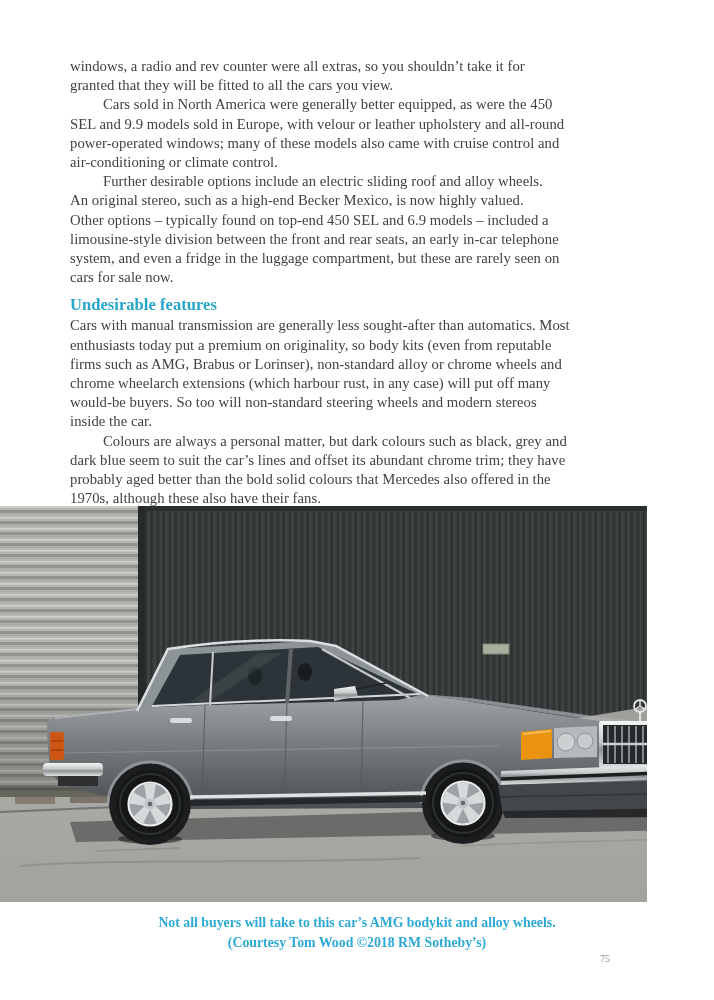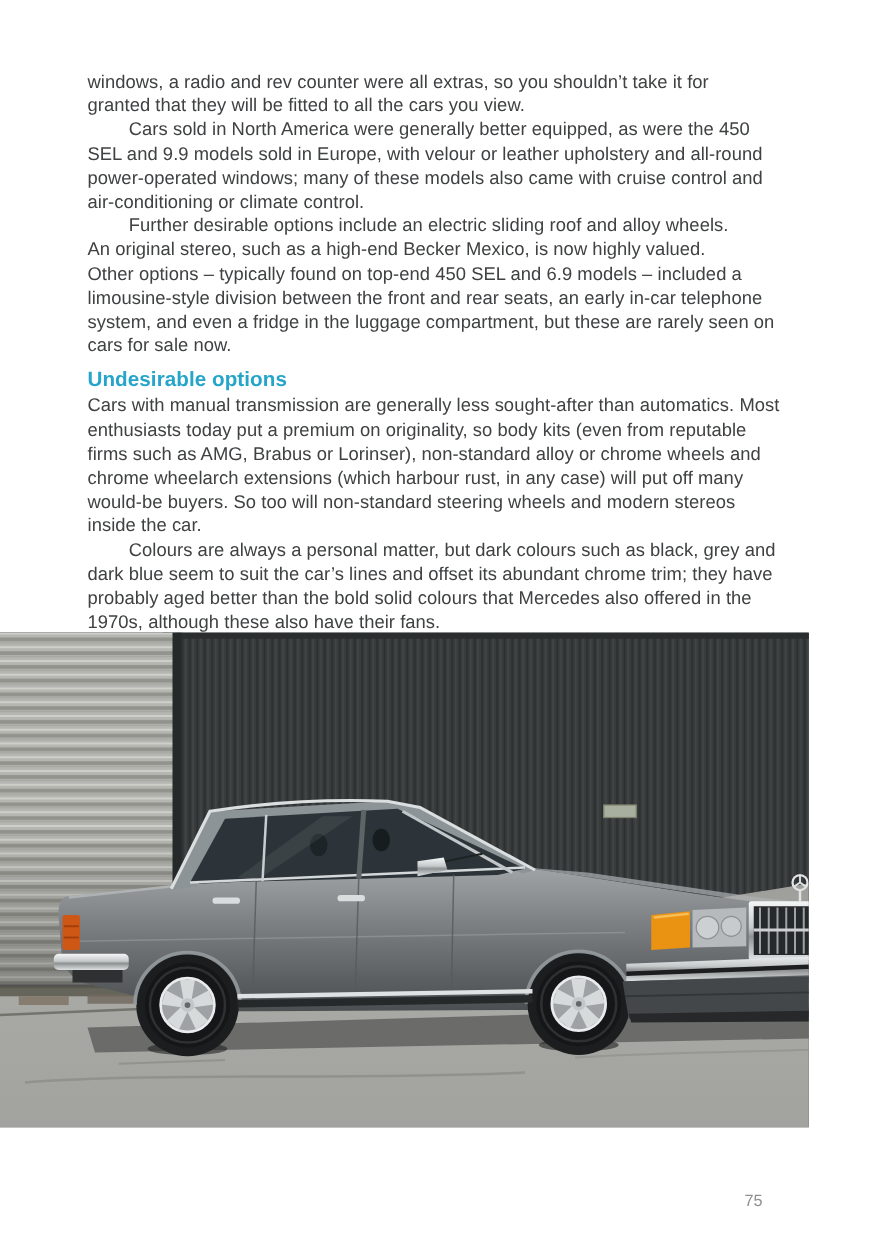--- a/index.html
+++ b/index.html
@@ -1,39 +1,39 @@
 <!DOCTYPE html>
 <html style="--heading-color: #25a5c9; --caption-color: #2ea9d6; --body-color: #3f4142; --pagenum-color: #8f9193;"><head>
 <meta charset="utf-8">
 <style>
   html,body { margin:0; padding:0; background:#ffffff; }
   .page {
     position:relative; width:647px; height:1000px; background:#ffffff;
-    font-family:Liberation Sans, sans-serif; overflow:hidden;
+    font-family:Liberation Serif, serif; overflow:hidden;
     color:var(--body-color,#3f4142);
   }
   .text-col {
     position:absolute; left:70px; top:57px; width:582px;
     font-size:14.7px; line-height:19.2px; letter-spacing:0.05px;
   }
   .para { white-space:pre-line; }
   .para.indent { text-indent:33px; }
   .section-heading {
     margin:7px 0 1px 0; font-size:16.5px; line-height:21px;
     font-weight:bold; color:var(--heading-color,#25a5c9);
   }
   .photo { position:absolute; left:0; top:506px; width:714px; height:396px; margin:0; }
   .photo svg { display:block; }
   .caption {
     position:absolute; left:0; top:913px; width:714px; text-align:center;
     font-weight:bold; font-size:13.8px; line-height:20px;
     color:var(--caption-color,#2ea9d6); white-space:pre-line;
   }
   .pagenum {
-    position:absolute; right:37px; top:953px; font-size:13px;
+    position:absolute; right:37px; top:953px; font-size:10px;
     color:var(--pagenum-color,#8f9193);
   }
 </style>
 </head>
 <body>
 
 <div class="page">
 
   <div class="text-col">
     <div>
@@ -43,21 +43,21 @@
 SEL and 9.9 models sold in Europe, with velour or leather upholstery and all-round
 power-operated windows; many of these models also came with cruise control and
 air-conditioning or climate control.</div>
         <div class="para indent">Further desirable options include an electric sliding roof and alloy wheels.
 An original stereo, such as a high-end Becker Mexico, is now highly valued.
 Other options – typically found on top-end 450 SEL and 6.9 models – included a
 limousine-style division between the front and rear seats, an early in-car telephone
 system, and even a fridge in the luggage compartment, but these are rarely seen on
 cars for sale now.</div>
       </div>
-    <h2 class="section-heading">Undesirable options</h2>
+    <h2 class="section-heading">Undesirable features</h2>
     <div>
         <div class="para">Cars with manual transmission are generally less sought-after than automatics. Most
 enthusiasts today put a premium on originality, so body kits (even from reputable
 firms such as AMG, Brabus or Lorinser), non-standard alloy or chrome wheels and
 chrome wheelarch extensions (which harbour rust, in any case) will put off many
 would-be buyers. So too will non-standard steering wheels and modern stereos
 inside the car.</div>
         <div class="para indent">Colours are always a personal matter, but dark colours such as black, grey and
 dark blue seem to suit the car’s lines and offset its abundant chrome trim; they have
 probably aged better than the bold solid colours that Mercedes also offered in the
@@ -215,16 +215,18 @@
         </g>
         <polygon points="501,265 710,257 710,272 501,279" fill="url(#chromeH)"></polygon>
         <path d="M501,273 L710,265" stroke="#1c1e1f" stroke-width="3.5" fill="none"></path>
         <polygon points="498,279 694,274 687,307 503,309" fill="#43474a"></polygon>
         <path d="M500,291 L690,287" stroke="#323639" stroke-width="1.5" fill="none"></path>
         <polygon points="503,305 687,302 685,311 505,312" fill="#26282a"></polygon>
       </g>
     </svg>
   </figure>
 
+  <div class="caption">Not all buyers will take to this car’s AMG bodykit and alloy wheels.
+(Courtesy Tom Wood ©2018 RM Sotheby’s)</div>
 
   <div class="pagenum">75</div>
 
 </div>
 
 </body></html>

